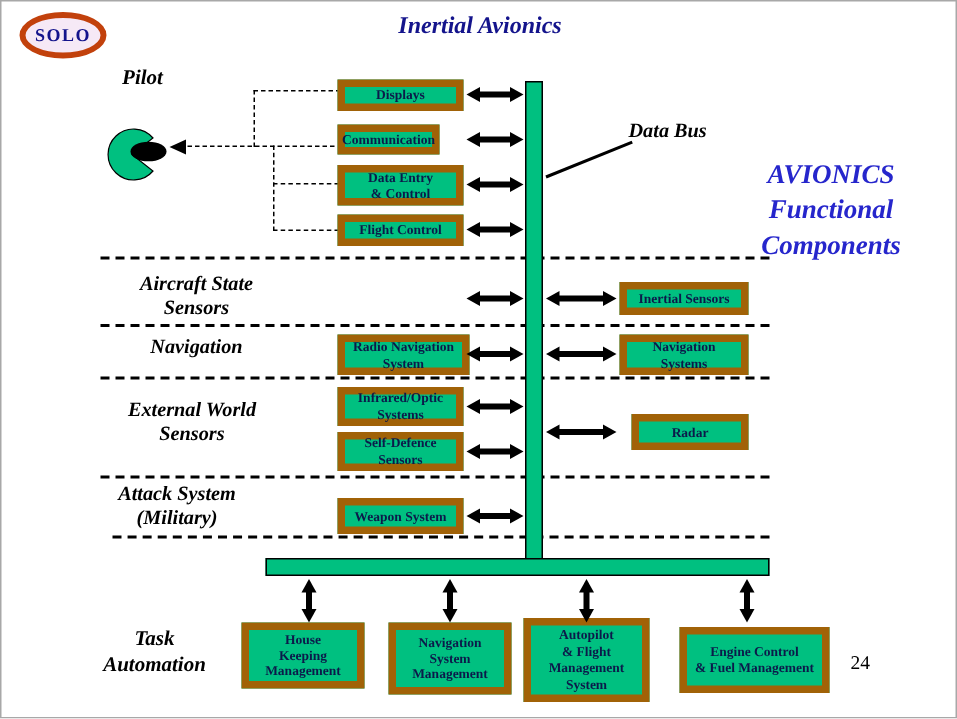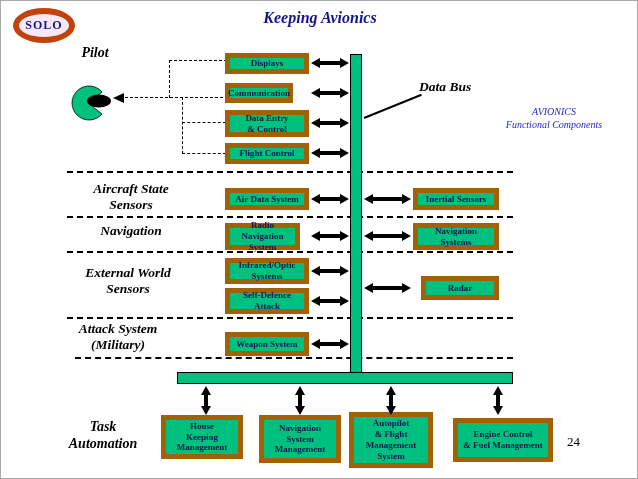--- a/index.html
+++ b/index.html
@@ -3,21 +3,21 @@
 <meta charset="utf-8">
 <style>
   html,body { margin:0; padding:0; background:#fff; }
   .slide {
     position:relative; width:638px; height:479px; background:#ffffff;
     font-family:"Liberation Serif", serif; overflow:hidden;
     border:1px solid #a8a8a8; box-sizing:border-box;
   }
   .badge {
     position:absolute; left:12px; top:7px; width:50px; height:23px;
-    border:6px solid #c2410c; border-radius:50%; background:#f6e9f6;
+    border:4px solid #c2410c; border-radius:50%; background:#f6e9f6;
     color:#14148c; font-weight:bold; font-size:12px; letter-spacing:1px;
     display:flex; align-items:center; justify-content:center;
   }
   .title {
     position:absolute; left:199px; top:8px; width:240px; text-align:center;
     font-size:16px; font-weight:bold; font-style:italic; color:#14148c;
   }
   .slabel {
     position:absolute; font-weight:bold; font-style:italic; color:#000;
     font-size:13.5px; text-align:center; white-space:pre-line; line-height:1.2;
@@ -57,21 +57,21 @@
     border-left:5px solid transparent; border-right:5px solid transparent; border-top:9px solid #000;
   }
   .arrowhead-left {
     position:absolute; width:0; height:0;
     border-top:5px solid transparent; border-bottom:5px solid transparent; border-right:11px solid #000;
   }
   .pointer { position:absolute; height:2px; background:#000; transform-origin:0 50%; }
   .databus-label { position:absolute; left:418px; top:78px; font-weight:bold; font-style:italic; font-size:13.5px; color:#000; }
   .avionics {
     position:absolute; left:472px; top:104px; width:162px; text-align:center;
-    font-weight:normal; font-style:italic; font-size:10px; color:#2626cc;
+    font-weight:bold; font-style:italic; font-size:18px; color:#2626cc;
     white-space:pre-line; line-height:1.3;
   }
   .pagenum { position:absolute; left:566px; top:433px; font-size:13px; color:#000; }
   .pilot-svg { position:absolute; left:66px; top:84px; }
 </style>
 </head>
 <body>
 
 <div class="slide">
 
@@ -95,27 +95,26 @@
   </svg>
 
   <div class="bus" style="left:349px;top:53px;width:12px;height:330px"></div>
   <div class="bus" style="left:176px;top:371px;width:336px;height:12px"></div>
 
   <div class="gbox" style="left:224px;top:52px;width:84px;height:21px">Displays</div>
   <div class="gbox" style="left:224px;top:82px;width:68px;height:20px">Communication</div>
   <div class="gbox" style="left:224px;top:109px;width:84px;height:27px">Data Entry
 &amp; Control</div>
   <div class="gbox" style="left:224px;top:142px;width:84px;height:21px">Flight Control</div>
-  <div class="gbox" style="left:224px;top:187px;width:84px;height:22px">Air Data System</div>
-  <div class="gbox" style="left:224px;top:222px;width:75px;height:27px">Radio Navigation
+  <div class="gbox" style="left:224px;top:222px;width:88px;height:27px">Radio Navigation
 System</div>
   <div class="gbox" style="left:224px;top:257px;width:84px;height:26px">Infrared/Optic
 Systems</div>
   <div class="gbox" style="left:224px;top:287px;width:84px;height:26px">Self-Defence
-Attack</div>
+Sensors</div>
   <div class="gbox" style="left:224px;top:331px;width:84px;height:24px">Weapon System</div>
 
   <div class="gbox" style="left:412px;top:187px;width:86px;height:22px">Inertial Sensors</div>
   <div class="gbox" style="left:412px;top:222px;width:86px;height:27px">Navigation
 Systems</div>
   <div class="gbox" style="left:420px;top:275px;width:78px;height:24px">Radar</div>
 
   <div class="gbox" style="left:160px;top:414px;width:82px;height:44px">House
 Keeping
 Management</div>
@@ -142,21 +141,21 @@
   <div class="arr-h" style="left:363px;top:192px;width:47px"></div>
   <div class="arr-h" style="left:363px;top:229px;width:47px"></div>
   <div class="arr-h" style="left:363px;top:281px;width:47px"></div>
 
   <div class="arr-v" style="left:199px;top:385px;height:29px"></div>
   <div class="arr-v" style="left:293px;top:385px;height:29px"></div>
   <div class="arr-v" style="left:384px;top:385px;height:29px"></div>
   <div class="arr-v" style="left:491px;top:385px;height:29px"></div>
 
   <div class="badge">SOLO</div>
-  <div class="title">Keeping Avionics</div>
+  <div class="title">Inertial Avionics</div>
   <div class="slabel" style="left:64px;top:44px;width:60px;font-size:14px">Pilot</div>
   <div class="slabel" style="left:62px;top:180px;width:136px">Aircraft State
 Sensors</div>
   <div class="slabel" style="left:62px;top:222px;width:136px">Navigation</div>
   <div class="slabel" style="left:52px;top:264px;width:150px">External World
 Sensors</div>
   <div class="slabel" style="left:44px;top:418px;width:116px;font-size:14px">Task
 Automation</div>
   <div class="slabel" style="left:42px;top:320px;width:150px">Attack System
 (Military)</div>

